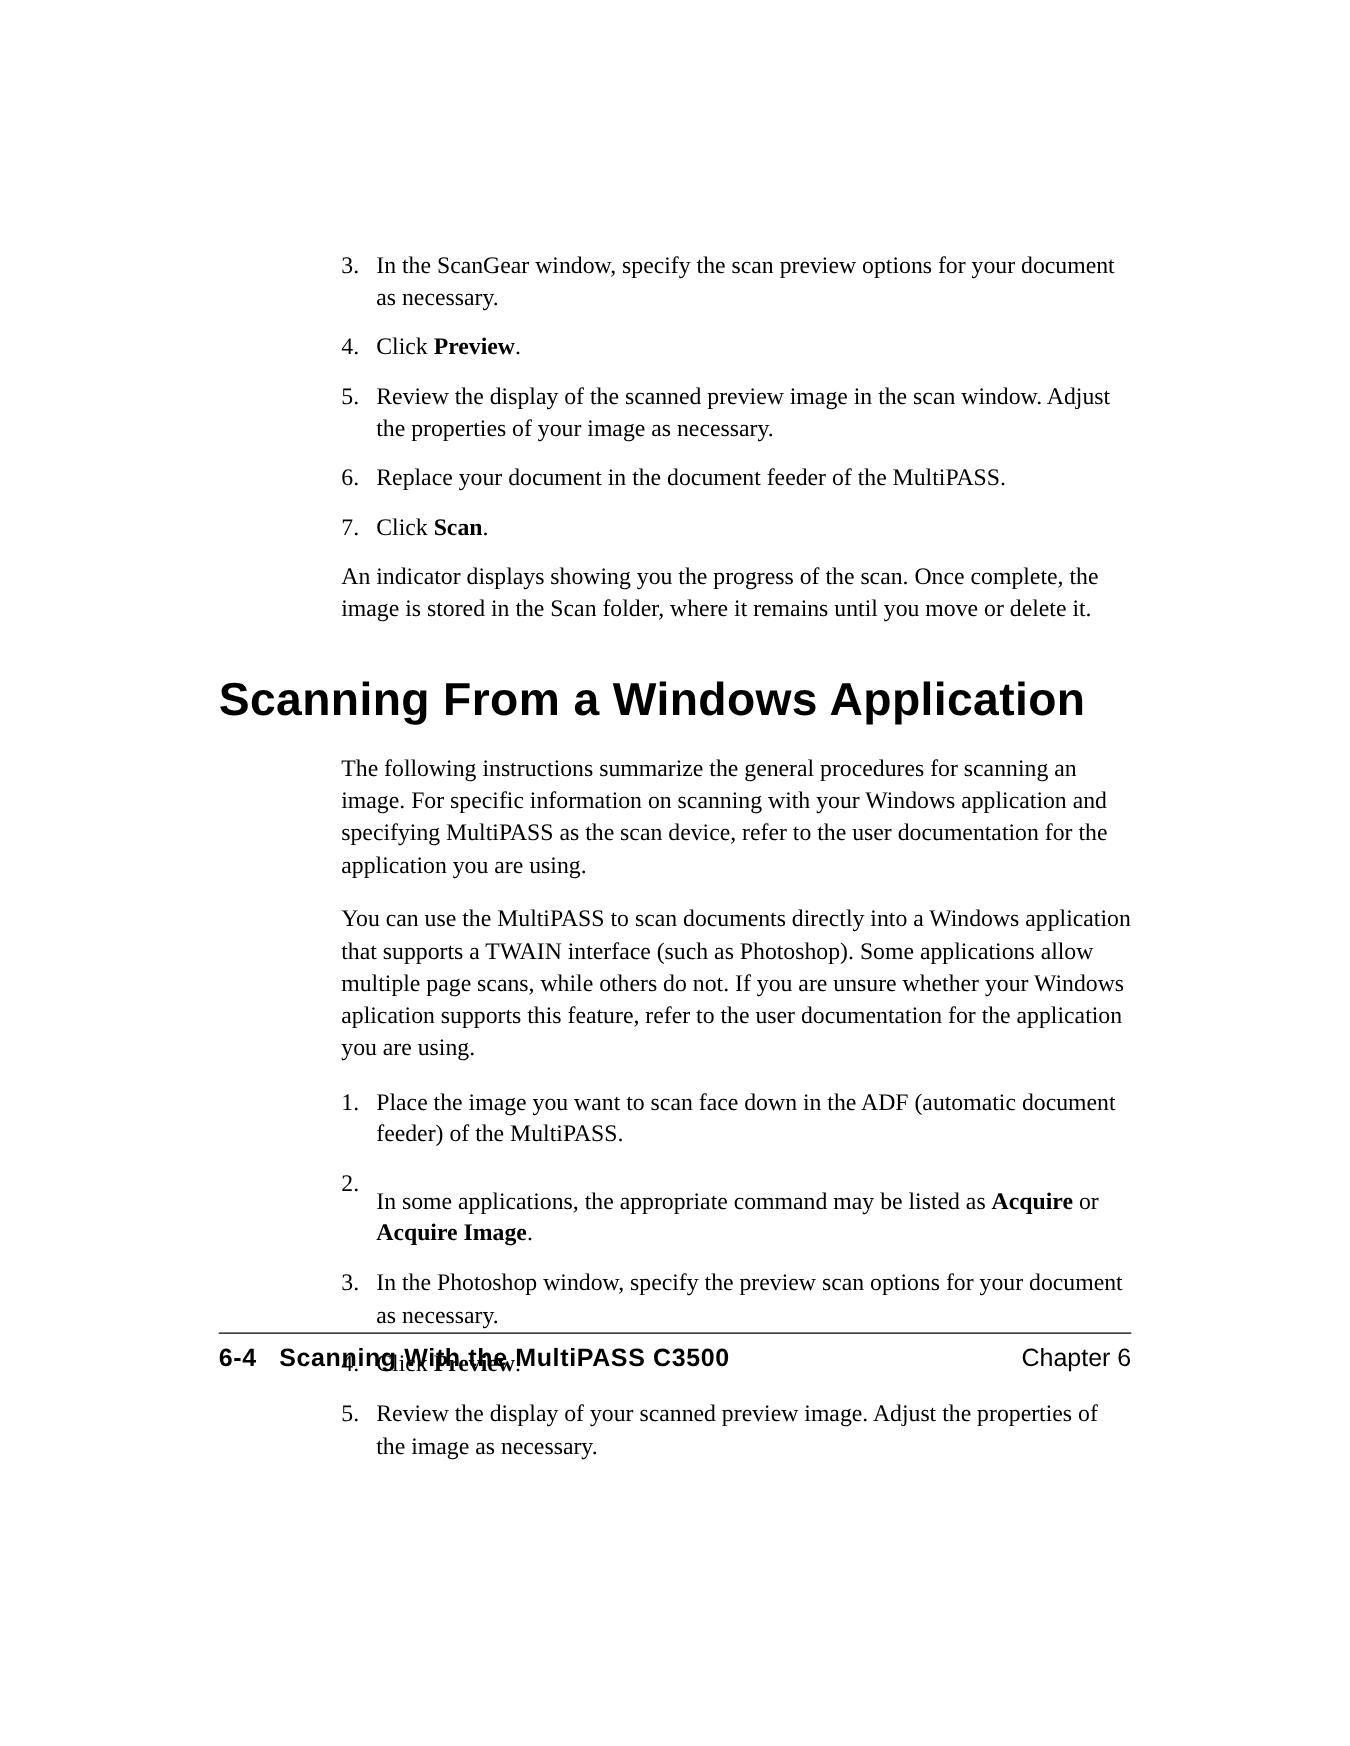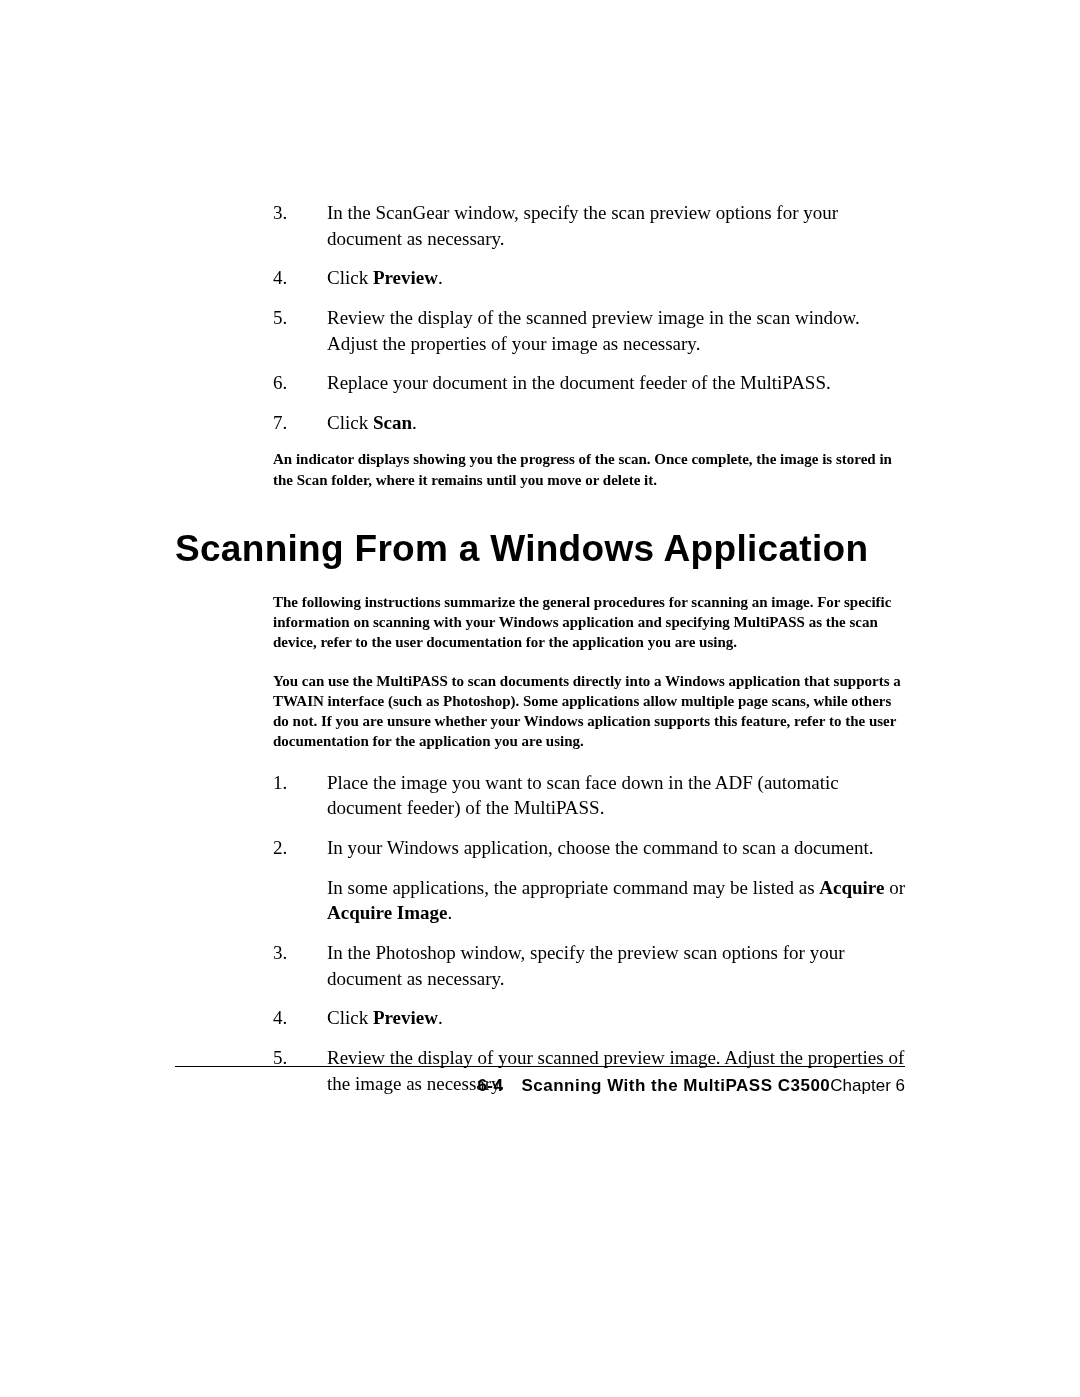--- a/index.html
+++ b/index.html
@@ -29,27 +29,25 @@
       margin-bottom: 14px;
       font-size: 19px;
       line-height: 1.35;
     }
     .ol-num {
       width: 28px;
       flex-shrink: 0;
     }
     .ol-text {
       flex: 1;
-      margin-left: 26px;
     }
     .para {
-      font-size: 15px;
+      font-size: 19px;
       line-height: 1.35;
       margin-bottom: 18px;
-      font-weight: bold;
     }
     .section-heading {
       font-family: Arial, Helvetica, sans-serif;
       font-weight: bold;
       font-size: 37px;
       margin-top: 38px;
       margin-bottom: 22px;
       letter-spacing: 0.3px;
     }
     .sub-para {
@@ -65,22 +63,22 @@
       width: 730px;
       top: 1066px;
       border-top: 1.5px solid #000;
     }
     .footer {
       position: absolute;
       left: 175px;
       width: 730px;
       top: 1076px;
       display: flex;
-      justify-content: flex-end;
-      font-size: 17px;
+      justify-content: space-between;
+      font-size: 20px;
     }
     .footer-left {
       display: flex;
       gap: 18px;
     }
     .footer-pagenum {
       font-family: Arial, Helvetica, sans-serif;
       font-weight: bold;
       letter-spacing: 0.5px;
     }
@@ -129,21 +127,20 @@
   <div class="indented-block para">You can use the MultiPASS to scan documents directly into a Windows application that supports a TWAIN interface (such as Photoshop). Some applications allow multiple page scans, while others do not. If you are unsure whether your Windows aplication supports this feature, refer to the user documentation for the application you are using.</div>
 
   <div class="indented-block">
     <div class="ol-item">
       <div class="ol-num">1.</div>
       <div class="ol-text">Place the image you want to scan face down in the ADF (automatic document feeder) of the MultiPASS.</div>
     </div>
     <div class="ol-item">
       <div class="ol-num">2.</div>
       <div class="ol-text">
-        <span>In your Windows application, choose the command to scan a document.</span>
         <div class="sub-para"><span>In some applications, the appropriate command may be listed as </span><span class="bold">Acquire</span><span> or </span><span class="bold">Acquire Image</span><span>.</span></div>
       </div>
     </div>
     <div class="ol-item">
       <div class="ol-num">3.</div>
       <div class="ol-text">In the Photoshop window, specify the preview scan options for your document as necessary.</div>
     </div>
     <div class="ol-item">
       <div class="ol-num">4.</div>
       <div class="ol-text"><span>Click </span><span class="bold">Preview</span><span>.</span></div>

